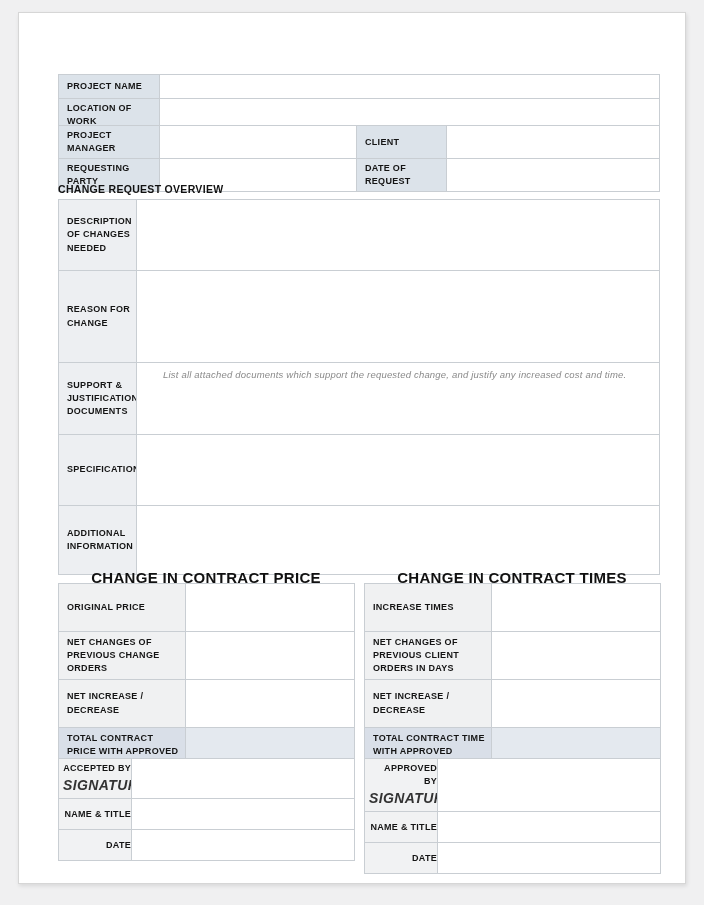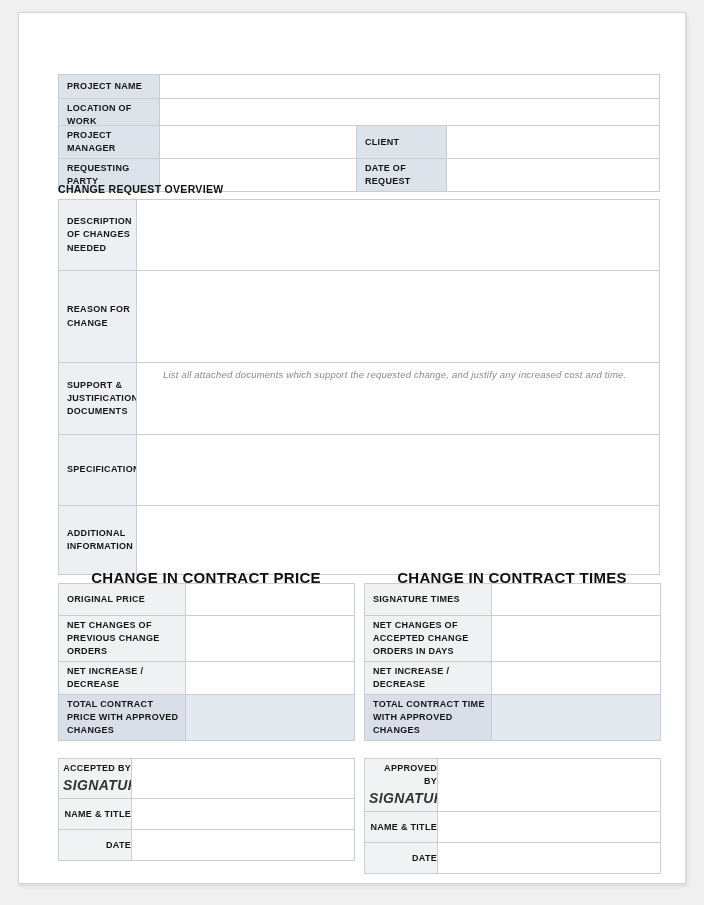--- a/index.html
+++ b/index.html
@@ -64,21 +64,21 @@
   .tbl-head {
     position:absolute; top:556px; width:296px;
     text-align:center; font-size:15px; font-weight:bold;
     color:#111111; letter-spacing:0.3px;
   }
   #cp-head { left:39px; }
   #ct-head { left:345px; }
   .contract { top:570px; width:296px; }
   #t-cp { left:39px; }
   #t-ct { left:345px; }
-  .contract td { height:32px; }
+  .contract td { height:48px; }
   .contract .lbl { background:#f0f1f2; }
   .contract tr.total .lbl { background:#d9dfe8; }
   .contract tr.total .val { background:#e4e9ef; }
 
   
   .sig { top:745px; width:296px; }
   #t-sa { left:39px; }
   #t-sb { left:345px; }
   .sig td { height:31px; }
   .sig .lbl {
@@ -197,25 +197,25 @@
   </tbody>
     </table>
 
   <table class="t contract" id="t-ct">
     <colgroup>
         <col style="width:127px">
         <col style="width:169px">
       </colgroup>
     <tbody>
         <tr>
-      <td class="lbl">SIGNATURE TIMES</td>
-      <td class="val"></td>
-    </tr>
-    <tr>
-      <td class="lbl">NET CHANGES OF ACCEPTED CHANGE ORDERS IN DAYS</td>
+      <td class="lbl">INCREASE TIMES</td>
+      <td class="val"></td>
+    </tr>
+    <tr>
+      <td class="lbl">NET CHANGES OF PREVIOUS CLIENT ORDERS IN DAYS</td>
       <td class="val"></td>
     </tr>
     <tr>
       <td class="lbl">NET INCREASE / DECREASE</td>
       <td class="val"></td>
     </tr>
     <tr class="total">
       <td class="lbl">TOTAL CONTRACT TIME WITH APPROVED CHANGES</td>
       <td class="val"></td>
     </tr>

